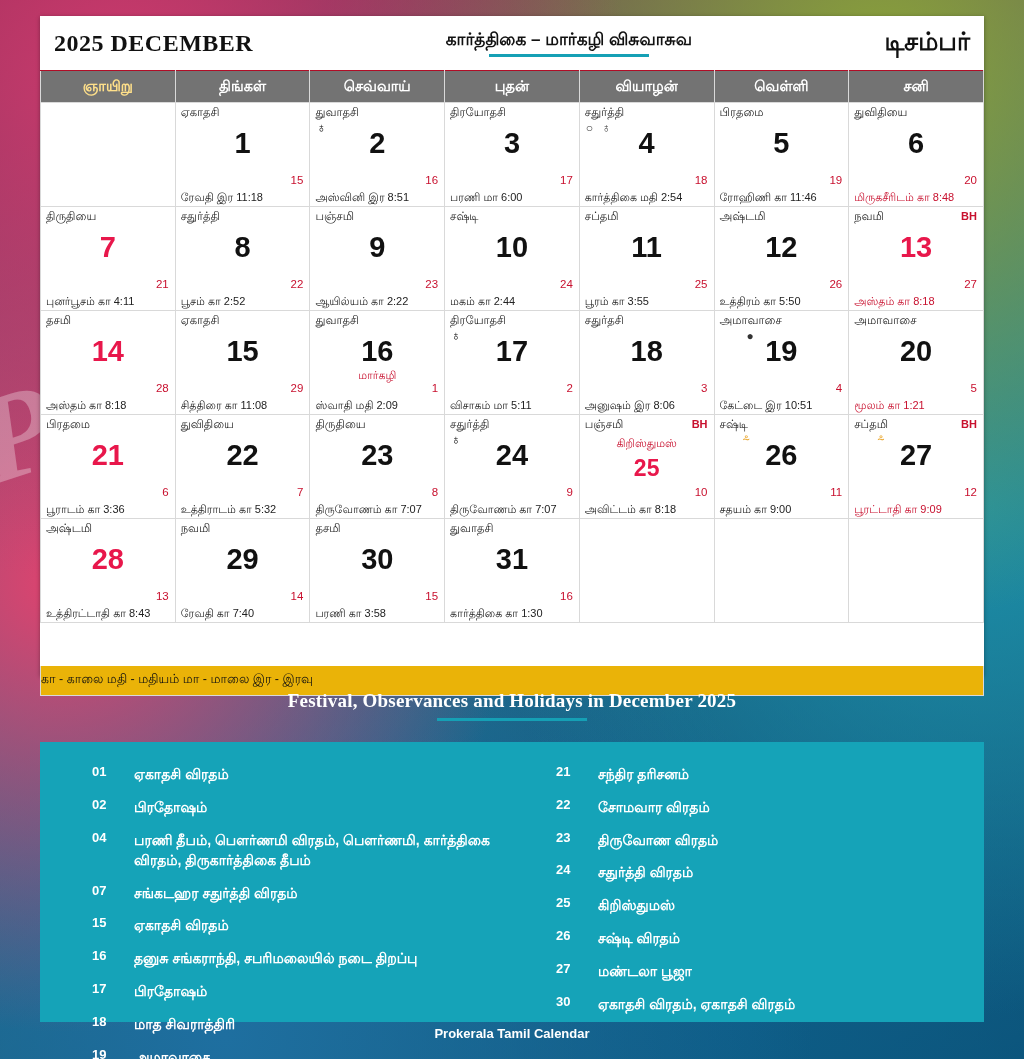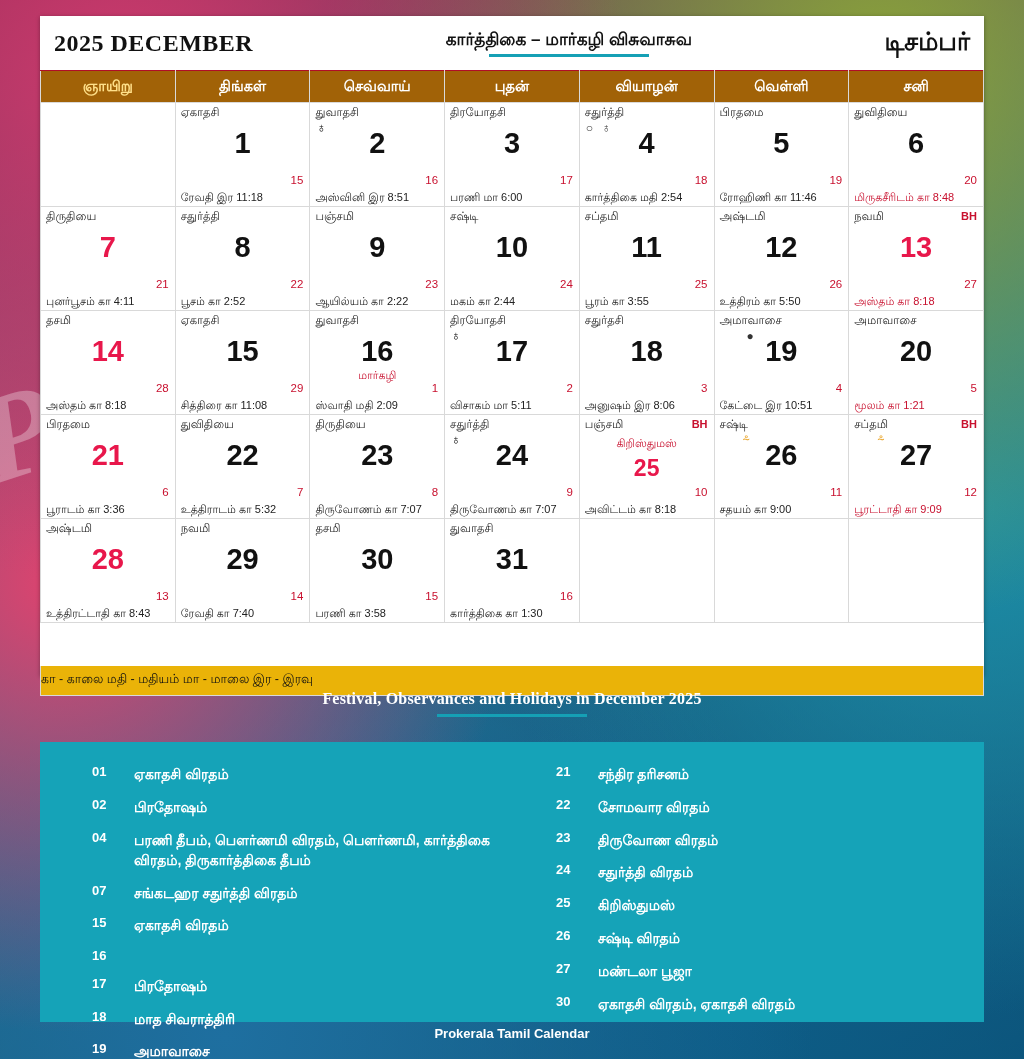--- a/index.html
+++ b/index.html
@@ -70,21 +70,21 @@
     flex:0 0 auto;
     font-size:25px; font-weight:bold; color:#111;
   }
 
   table.cal {
     width:100%;
     border-collapse:collapse;
     table-layout:fixed;
   }
   table.cal th {
-    background:#a16207;
+    background:#737373;
     color:#ffffff;
     font-size:14.5px;
     font-weight:bold;
     height:32px;
     border:1px solid #d9d9d9;
     border-top:1px solid #b00d26;
   }
   table.cal th.sun { color:#ffe08a; }
   table.cal td {
     border:1px solid #d9d9d9;
@@ -144,21 +144,21 @@
     background:#eab308;
     margin-top:43px;
   }
 
   .festhead {
     position:absolute; left:40px; top:690px; width:944px;
     text-align:center;
   }
   .festhead .t {
     font-family:"Liberation Serif", serif;
-    font-size:16px; font-weight:bold; color:#ffffff;
+    font-size:19px; font-weight:bold; color:#ffffff;
     letter-spacing:0.2px;
   }
   .festhead .rule {
     margin:6px auto 0; width:150px; height:3px; background:#15a0b5;
   }
 
   .festbox {
     position:absolute; left:40px; top:742px;
     width:944px; height:280px;
     background:#15a3b8;
@@ -453,20 +453,21 @@
         <div class="frow">
           <div class="fnum">07</div>
           <div class="ftxt">சங்கடஹர சதுர்த்தி விரதம்</div>
         </div>
         <div class="frow">
           <div class="fnum">15</div>
           <div class="ftxt">ஏகாதசி விரதம்</div>
         </div>
         <div class="frow">
           <div class="fnum">16</div>
+          <div class="ftxt">தனுசு சங்கராந்தி, சபரிமலையில் நடை திறப்பு</div>
         </div>
         <div class="frow">
           <div class="fnum">17</div>
           <div class="ftxt">பிரதோஷம்</div>
         </div>
         <div class="frow">
           <div class="fnum">18</div>
           <div class="ftxt">மாத சிவராத்திரி</div>
         </div>
         <div class="frow">

